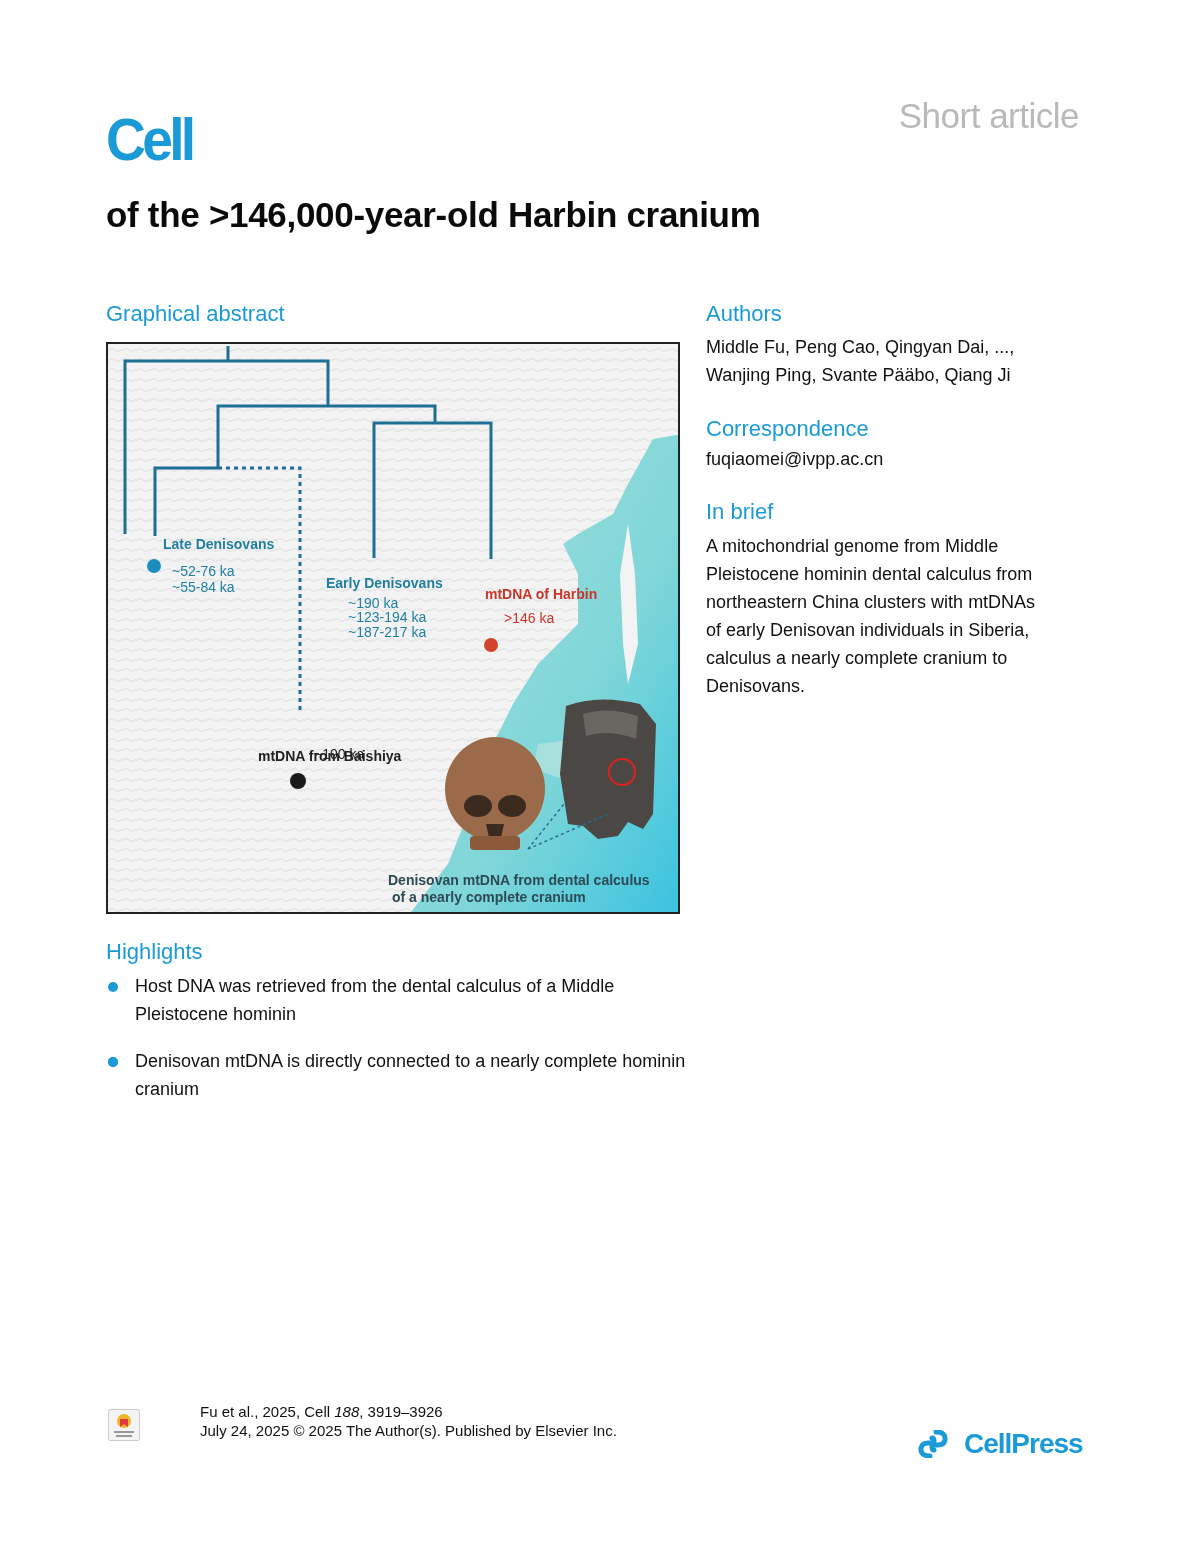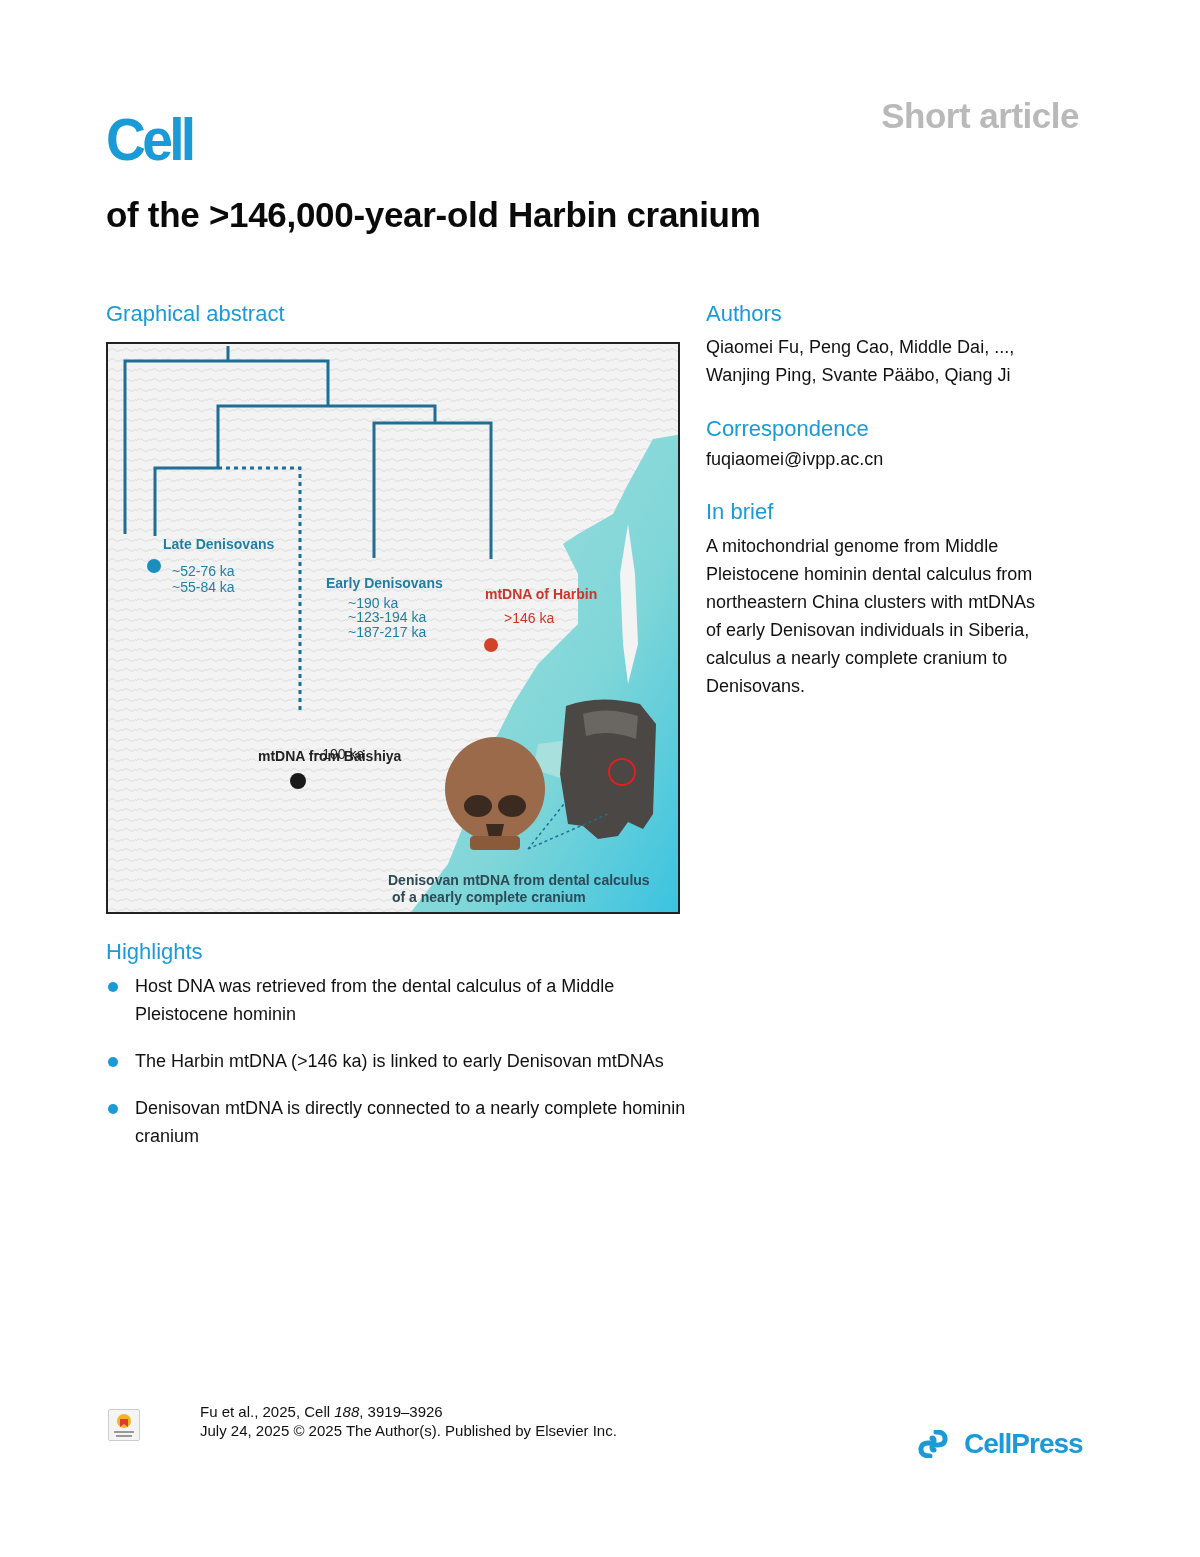--- a/index.html
+++ b/index.html
@@ -1,19 +1,19 @@
 <!DOCTYPE html>
 <html><head>
 <meta charset="utf-8">
 <style>
   html, body { margin:0; padding:0; background:#ffffff; }
   body { width:1200px; height:1557px; position:relative; font-family:"Liberation Sans", sans-serif; color:#111; overflow:hidden; }
   .abs { position:absolute; }
   .journal-logo { left:106px; top:110px; font-size:60px; font-weight:bold; color:#1a9ad6; letter-spacing:-4px; line-height:1; transform:scaleX(0.92); transform-origin:left top; }
-  .article-type { right:121px; top:98px; font-size:35px; font-weight:bold; color:#b9b9b9; line-height:1; letter-spacing:-0.5px; }
+  .article-type { right:121px; top:98px; font-size:35px; font-weight:normal; color:#b9b9b9; line-height:1; letter-spacing:-0.5px; }
   .title { left:106px; top:193px; width:1000px; font-size:35px; font-weight:bold; line-height:43px; color:#0a0a0a; letter-spacing:-0.3px; }
   .sec-head { font-size:22px; color:#1a9ad6; line-height:1;text-align:center; }
   .body-text { font-size:18px; line-height:28px; color:#111; }
   .ga-box { left:106px; top:342px; width:574px; height:572px; border:2px solid #222; box-sizing:border-box; overflow:hidden; background:#fef9c3; }
   .ga-box svg { position:absolute; left:0; top:0; }
   .lbl { position:absolute; font-size:14px; line-height:16px; white-space:nowrap; }
   .lbl.b { font-weight:bold; }
   .teal { color:#1f7fa3; }
   .red { color:#c9362a; }
   .dark { color:#222; }
@@ -99,41 +99,41 @@
 
   <div class="lbl b dark" style="left:150px; top:404px;">mtDNA from Baishiya</div>
   <div class="lbl dark" style="left:206px; top:402px;">~100 ka</div>
 
   <div class="lbl b" style="left:280px; top:528px; color:#2d4a55;">Denisovan mtDNA from dental calculus</div>
   <div class="lbl b" style="left:284px; top:545px; color:#2d4a55;">of a nearly complete cranium</div>
 </div>
 
 <div class="abs sec-head" style="left:706px; top:303px;">Authors</div>
 <div class="abs body-text" style="left:706px; top:333px;">
-  <div>Qiaomei Fu, Peng Cao, Middle Dai, ...,</div>
+  <div>Middle Fu, Peng Cao, Qingyan Dai, ...,</div>
   <div>Wanjing Ping, Svante Pääbo, Qiang Ji</div>
 </div>
 
 <div class="abs sec-head" style="left:706px; top:418px;">Correspondence</div>
 <div class="abs body-text" style="left:706px; top:445px;">fuqiaomei@ivpp.ac.cn</div>
 
 <div class="abs sec-head" style="left:706px; top:501px;">In brief</div>
 <div class="abs body-text" style="left:706px; top:532px;">
   <div>A mitochondrial genome from Middle</div>
   <div>Pleistocene hominin dental calculus from</div>
   <div>northeastern China clusters with mtDNAs</div>
   <div>of early Denisovan individuals in Siberia,</div>
   <div>calculus a nearly complete cranium to</div>
   <div>Denisovans.</div>
 </div>
 
 <div class="abs sec-head" style="left:106px; top:941px;">Highlights</div>
 <ul class="abs hl-list">
   <li><span class="dot"></span><span>Host DNA was retrieved from the dental calculus of a Middle Pleistocene hominin</span></li>
-  <li><span class="dot"></span><span>The Harbin mtDNA (&gt;146 ka) is linked to early Denisovan mtDNAs</span></li>
+  <li><span class="dot"></span></li>
   <li><span class="dot"></span><span>Denisovan mtDNA is directly connected to a nearly complete hominin cranium</span></li>
 </ul>
 
 <div class="abs crossmark" title="Check for updates">
   <svg width="30" height="30" viewBox="0 0 30 30">
     <circle cx="15" cy="11" r="7" fill="#f0b429"></circle>
     <path d="M11 9 h8 v8 l-4 -3 l-4 3 z" fill="#e03a3a"></path>
     <rect x="5" y="21" width="20" height="2" fill="#999"></rect>
     <rect x="7" y="25" width="16" height="2" fill="#999"></rect>
   </svg>

